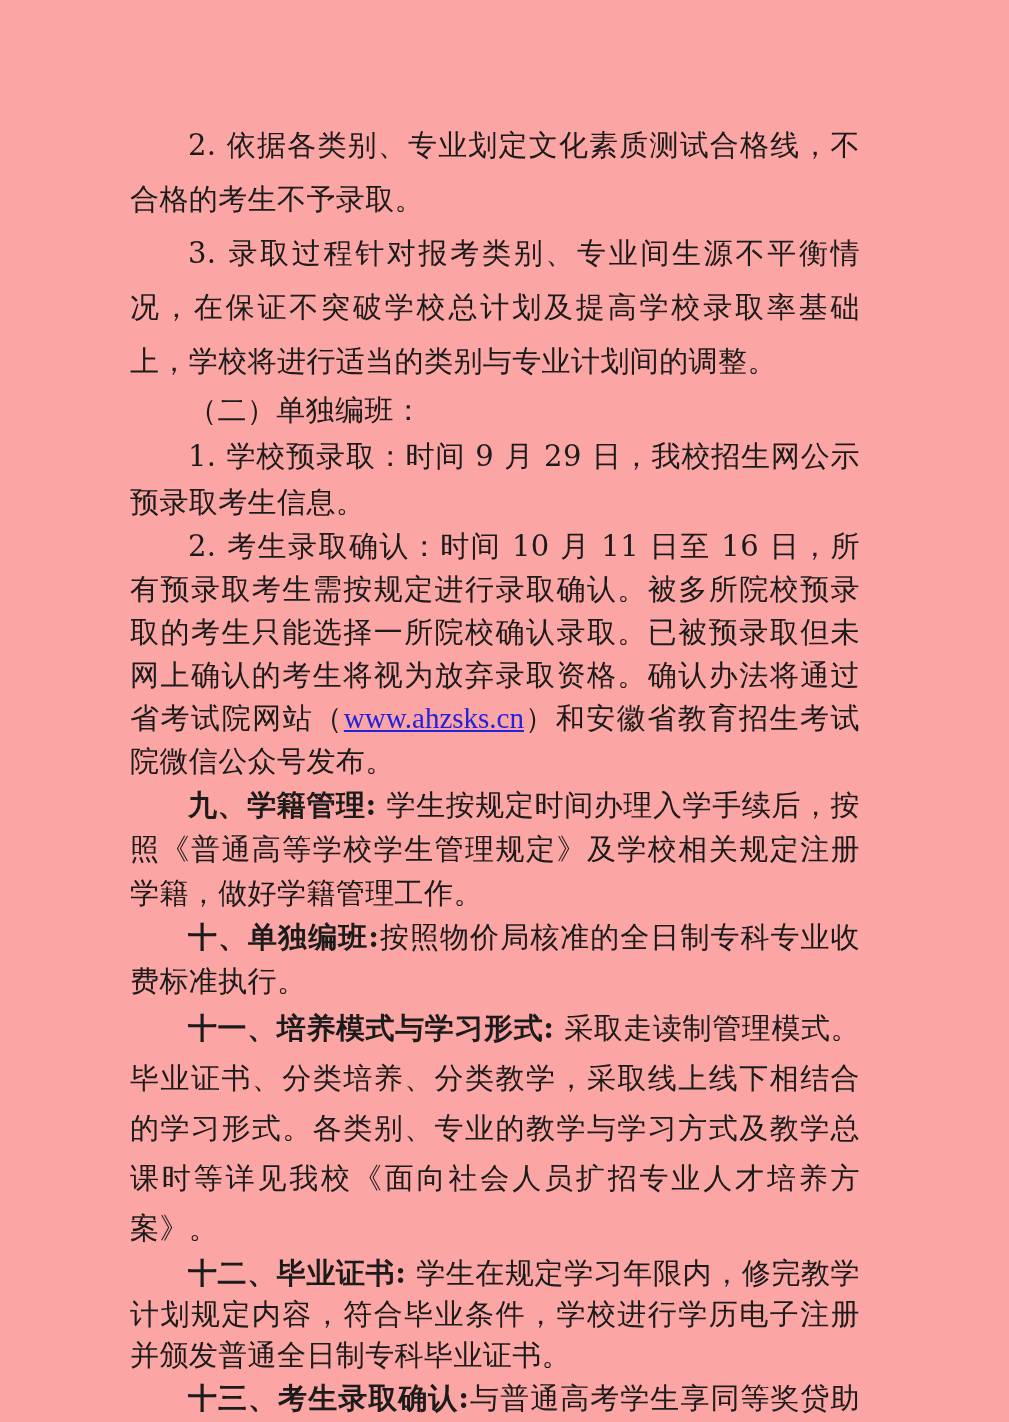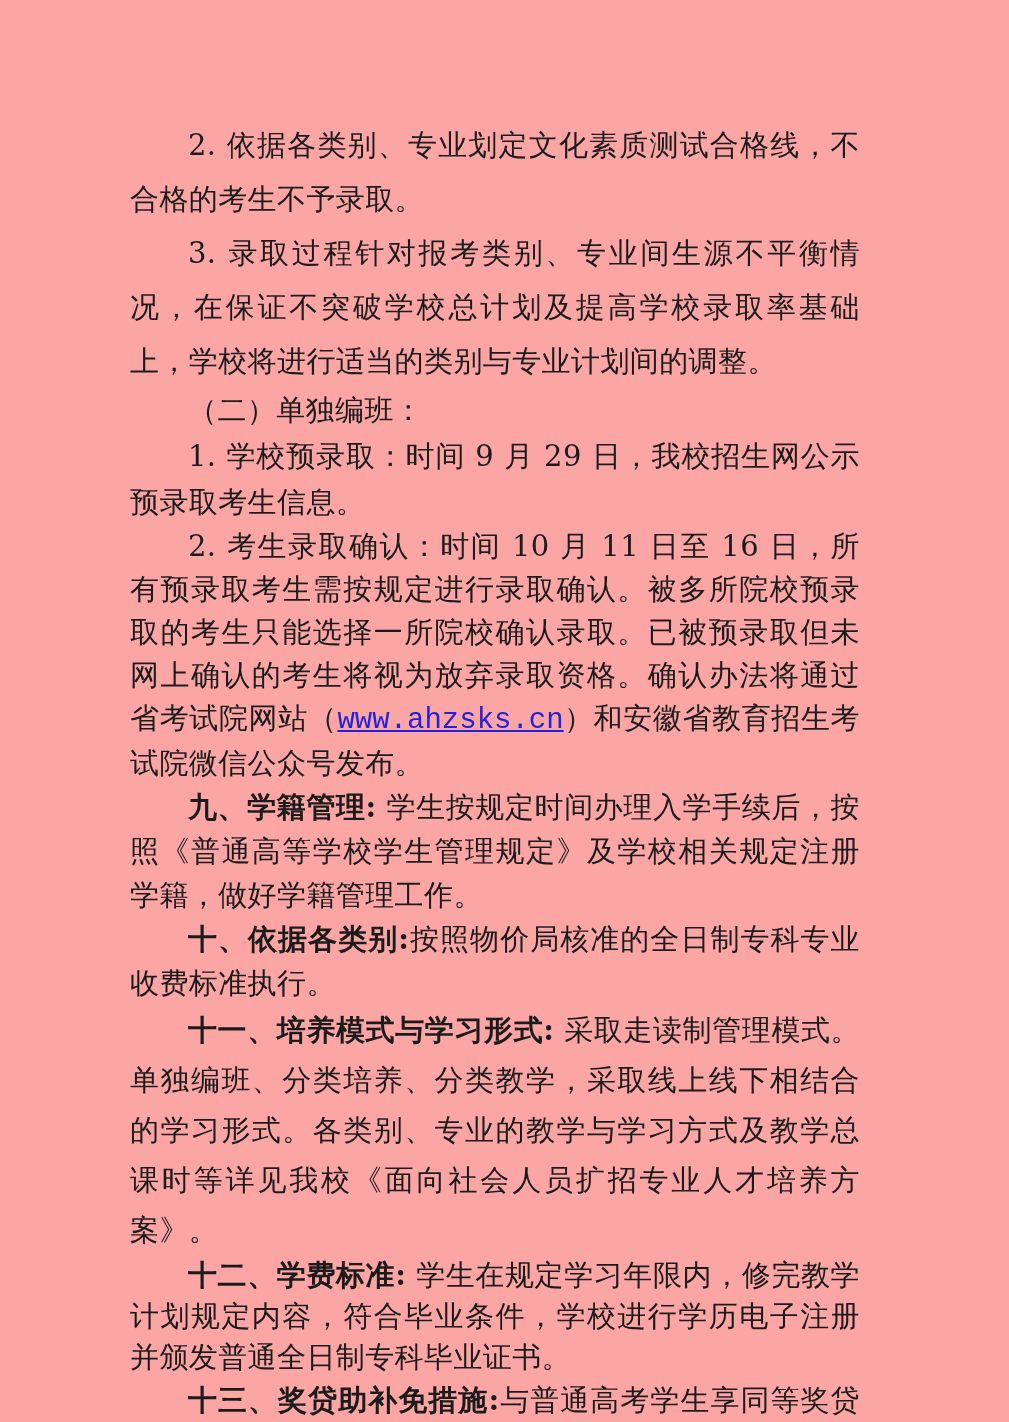--- a/index.html
+++ b/index.html
@@ -31,21 +31,21 @@
   .lh41 { line-height: 41px; }
   .mt2 { margin-top: 2px; }
   .mt3 { margin-top: 3px; }
   .mt4 { margin-top: 4px; }
   .mt5 { margin-top: 5px; }
   .mt6 { margin-top: 6px; }
   .lead { font-weight: bold; }
   a.doc-link {
     color: #2222dd;
     text-decoration: underline;
-    font-family: Liberation Mono, monospace;
+    font-family: Liberation Serif, serif;
     letter-spacing: 0;
   }
 </style>
 </head>
 <body>
 
 <div class="page">
 
   <p class="para lh54">
     <span>2. 依据各类别、专业划定文化素质测试合格线，不合格的考生不予录取。</span>
@@ -65,32 +65,32 @@
 
   <p class="para lh43 mt2">
     <span>2. 考生录取确认：时间 10 月 11 日至 16 日，所有预录取考生需按规定进行录取确认。被多所院校预录取的考生只能选择一所院校确认录取。已被预录取但未网上确认的考生将视为放弃录取资格。确认办法将通过省考试院网站（</span><a class="doc-link" href="#">www.ahzsks.cn</a><span>）和安徽省教育招生考试院微信公众号发布。</span>
   </p>
 
   <p class="para lh44 mt5">
     <span class="lead">九、学籍管理:</span><span> 学生按规定时间办理入学手续后，按照《普通高等学校学生管理规定》及学校相关规定注册学籍，做好学籍管理工作。</span>
   </p>
 
   <p class="para lh44">
-    <span class="lead">十、依据各类别:</span><span>按照物价局核准的全日制专科专业收费标准执行。</span>
+    <span class="lead">十、单独编班:</span><span>按照物价局核准的全日制专科专业收费标准执行。</span>
   </p>
 
   <p class="para lh50 mt6">
-    <span class="lead">十一、培养模式与学习形式:</span><span> 采取走读制管理模式。单独编班、分类培养、分类教学，采取线上线下相结合的学习形式。各类别、专业的教学与学习方式及教学总课时等详见我校《面向社会人员扩招专业人才培养方案》。</span>
+    <span class="lead">十一、培养模式与学习形式:</span><span> 采取走读制管理模式。毕业证书、分类培养、分类教学，采取线上线下相结合的学习形式。各类别、专业的教学与学习方式及教学总课时等详见我校《面向社会人员扩招专业人才培养方案》。</span>
   </p>
 
   <p class="para lh41 mt4">
-    <span class="lead">十二、学费标准:</span><span> 学生在规定学习年限内，修完教学计划规定内容，符合毕业条件，学校进行学历电子注册并颁发普通全日制专科毕业证书。</span>
+    <span class="lead">十二、毕业证书:</span><span> 学生在规定学习年限内，修完教学计划规定内容，符合毕业条件，学校进行学历电子注册并颁发普通全日制专科毕业证书。</span>
   </p>
 
   <p class="para lh44 mt6">
-    <span class="lead">十三、奖贷助补免措施:</span><span>与普通高考学生享同等奖贷助补免政策。</span>
+    <span class="lead">十三、考生录取确认:</span><span>与普通高考学生享同等奖贷助补免政策。</span>
   </p>
 
   <p class="para lh44">
     <span class="lead">十四、单独编班:</span>
   </p>
 
 </div>
 
 </body></html>

